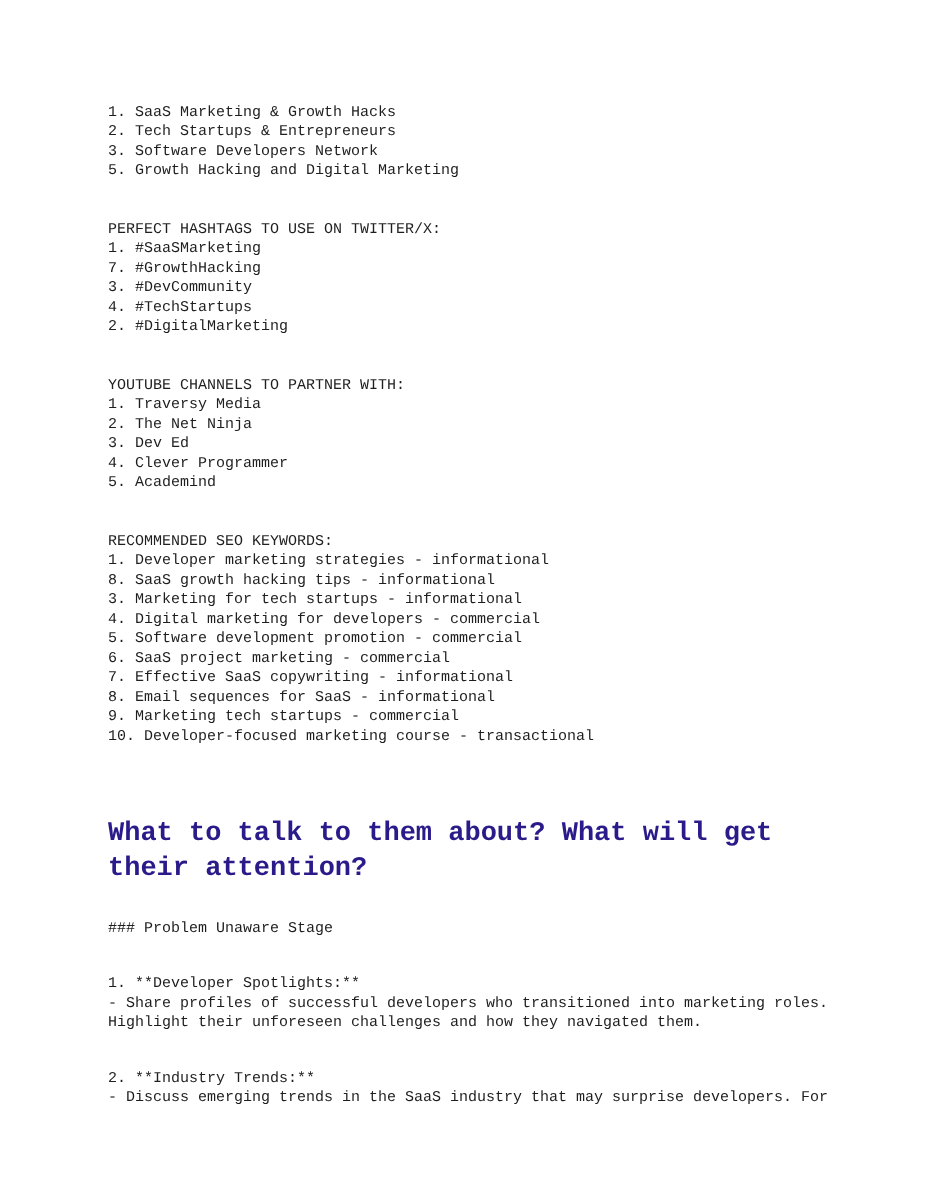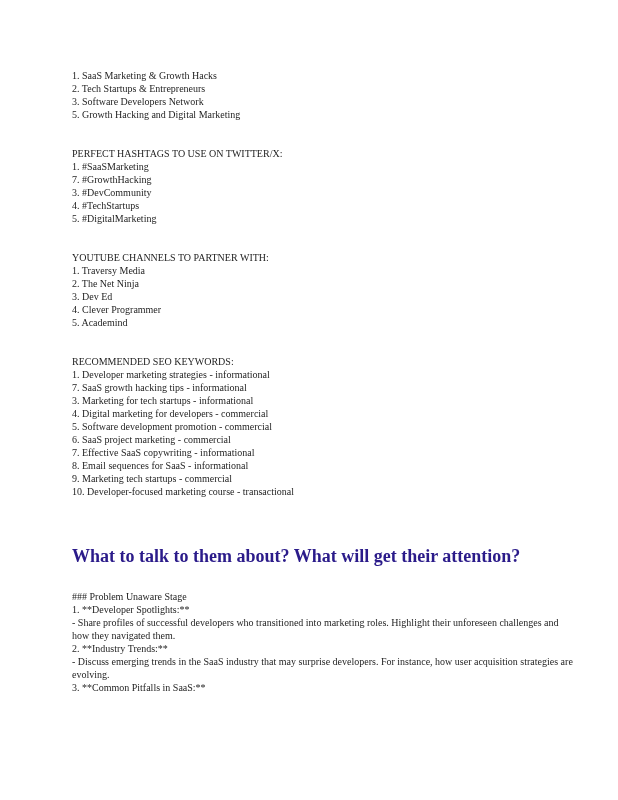--- a/index.html
+++ b/index.html
@@ -6,21 +6,21 @@
     margin: 0;
     padding: 0;
     background: #ffffff;
   }
   .page {
     position: relative;
     width: 618px;
     height: 739px;
     background: #ffffff;
     overflow: hidden;
-    font-family: Liberation Serif, serif;
+    font-family: Liberation Mono, monospace;
   }
   .content {
     position: absolute;
     left: 72px;
     top: 69px;
     width: 505px;
     color: #1e1e1e;
     font-size: 10px;
     line-height: 13px;
   }
@@ -37,21 +37,21 @@
     font-size: 18px;
     line-height: 23px;
     font-weight: bold;
     margin: 48px 0 22px 0;
     color: #2b1b8a;
   }
   .stage-label {
     margin: 0;
   }
   .pblock {
-    margin-top: 0;
+    margin-top: 24px;
   }
   .pblock .block-title {
     white-space: nowrap;
   }
   .pblock .block-body {
     white-space: normal;
   }
 </style>
 </head>
 <body>
@@ -66,40 +66,40 @@
         <div class="line">5. Growth Hacking and Digital Marketing</div>
       </div>
 
     <div class="section">
       <div class="section-title">PERFECT HASHTAGS TO USE ON TWITTER/X:</div>
       <div class="list-block">
           <div class="line">1. #SaaSMarketing</div>
           <div class="line">7. #GrowthHacking</div>
           <div class="line">3. #DevCommunity</div>
           <div class="line">4. #TechStartups</div>
-          <div class="line">5. #DigitalMarketing</div>
+          <div class="line">2. #DigitalMarketing</div>
         </div>
     </div>
 
     <div class="section">
       <div class="section-title">YOUTUBE CHANNELS TO PARTNER WITH:</div>
       <div class="list-block">
           <div class="line">1. Traversy Media</div>
           <div class="line">2. The Net Ninja</div>
           <div class="line">3. Dev Ed</div>
           <div class="line">4. Clever Programmer</div>
           <div class="line">5. Academind</div>
         </div>
     </div>
 
     <div class="section">
       <div class="section-title">RECOMMENDED SEO KEYWORDS:</div>
       <div class="list-block">
           <div class="line">1. Developer marketing strategies - informational</div>
-          <div class="line">7. SaaS growth hacking tips - informational</div>
+          <div class="line">8. SaaS growth hacking tips - informational</div>
           <div class="line">3. Marketing for tech startups - informational</div>
           <div class="line">4. Digital marketing for developers - commercial</div>
           <div class="line">5. Software development promotion - commercial</div>
           <div class="line">6. SaaS project marketing - commercial</div>
           <div class="line">7. Effective SaaS copywriting - informational</div>
           <div class="line">8. Email sequences for SaaS - informational</div>
           <div class="line">9. Marketing tech startups - commercial</div>
           <div class="line">10. Developer-focused marketing course - transactional</div>
         </div>
     </div>

